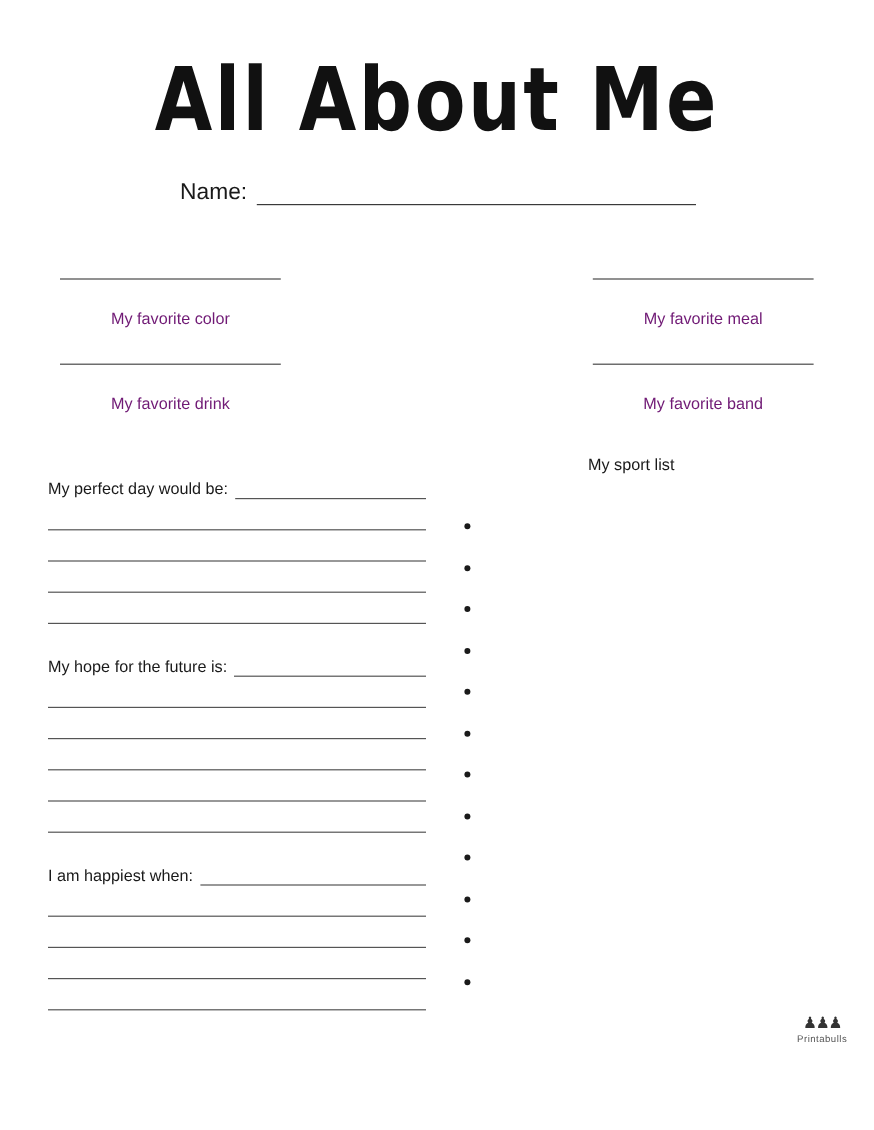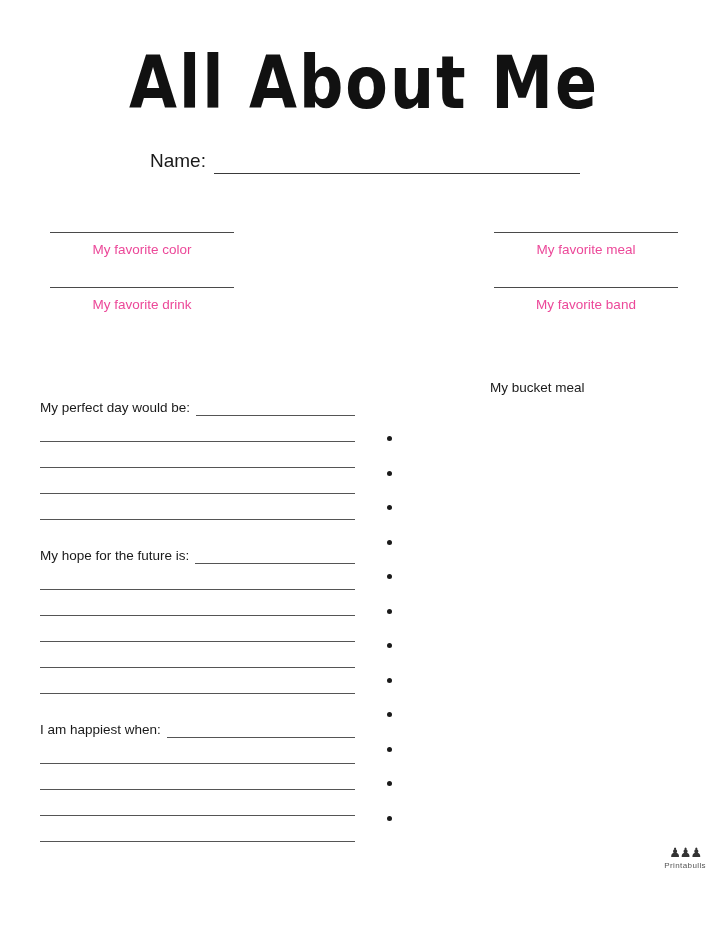--- a/index.html
+++ b/index.html
@@ -38,21 +38,20 @@
     transform-origin: top center;
   }
 
   
   .name-row {
     position: absolute;
     top: 150px;
     left: 150px;
     width: 430px;
     display: flex;
-    align-items: flex-end;
   }
   .name-label {
     font-size: 19px;
     color: #1a1a1a;
     padding-bottom: 2px;
     white-space: nowrap;
   }
   .name-line {
     flex: 1;
     border-bottom: 1.3px solid #3a3a3a;
@@ -75,23 +74,23 @@
   .fav-cell {
     width: 184px;
     text-align: center;
   }
   .fav-rule {
     border-top: 1.2px solid #4a4a4a;
     width: 100%;
     height: 0;
   }
   .fav-label {
-    margin-top: 9px;
+    margin-top: 25px;
     font-size: 13.5px;
-    color: #ec4899;
+    color: #701a75;
   }
 
   
   .left-col {
     position: absolute;
     top: 400px;
     left: 40px;
     width: 315px;
   }
   .prompt-block { margin-bottom: 28px; }
@@ -237,21 +236,21 @@
       </div>
       <div class="write-line"></div>
       <div class="write-line"></div>
       <div class="write-line"></div>
       <div class="write-line"></div>
     </div>
 
   </div>
 
   <div class="right-col">
-    <div class="bucket-title">My bucket meal</div>
+    <div class="bucket-title">My sport list</div>
     <ul class="bullet-list">
       <li class="bullet-item">
           <span class="bullet-dot"></span>
         </li>
       <li class="bullet-item">
           <span class="bullet-dot"></span>
         </li>
       <li class="bullet-item">
           <span class="bullet-dot"></span>
         </li>

